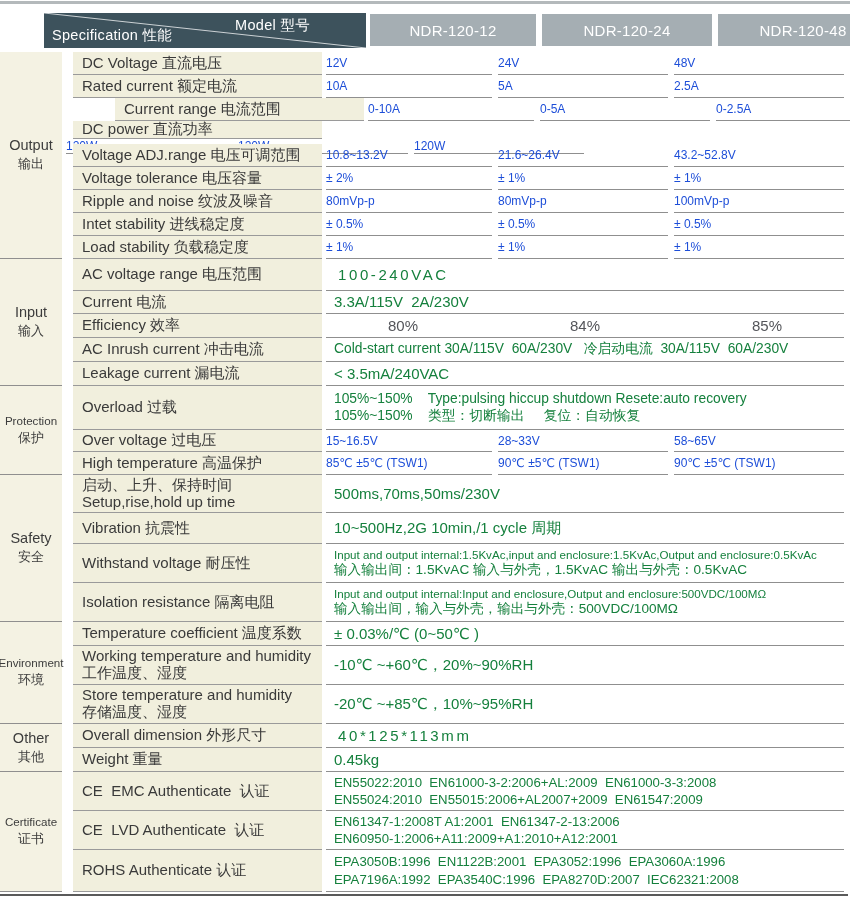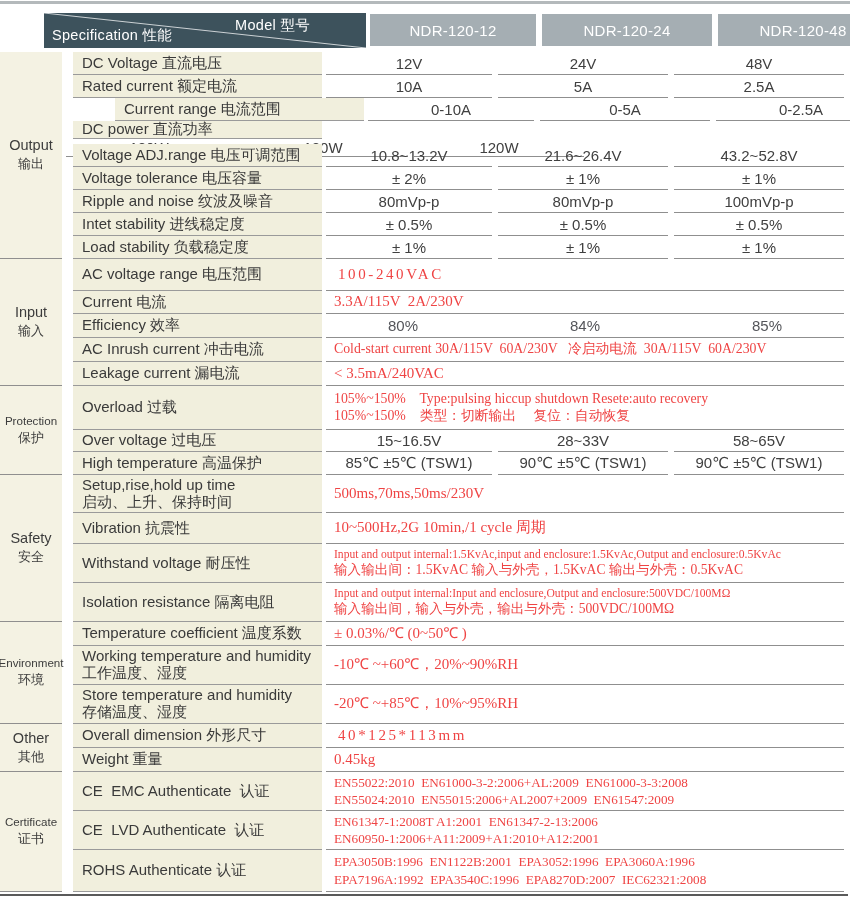--- a/index.html
+++ b/index.html
@@ -29,27 +29,27 @@
   .group-en{font-size:14.5px;}
   .group-en.long{font-size:11.6px;}
   .group-zh{font-size:13px;margin-top:2px;}
   .rows{flex:1;}
   .row{display:flex;align-items:stretch;box-sizing:border-box;}
   .label-cell{width:249px;flex:none;margin-left:11px;background:#f1efdd;border-bottom:1px solid #9a9a9a;
               display:flex;flex-direction:column;justify-content:center;padding-left:9px;
               box-sizing:border-box;color:#3a3a3a;font-size:15px;line-height:1.12;}
   .label-cell span{white-space:pre-wrap;}
   .value-area{margin-left:4px;width:518px;flex:none;display:flex;align-items:stretch;}
-  .vcell{border-bottom:1px solid #8f8f8f;display:flex;align-items:center;justify-content:center;
-         color:#404040;font-size:15px;box-sizing:border-box;flex:none;}
+  .vcell{border-bottom:1px solid #8f8f8f;display:flex;align-items:center;
+         color:#1d4ed8;font-size:12px;box-sizing:border-box;flex:none;}
   .vcell.c0{width:166px;}
   .vcell.c1,.vcell.c2{width:170px;margin-left:6px;}
   .vspan{width:518px;flex:none;border-bottom:1px solid #8f8f8f;display:flex;flex-direction:column;
-         justify-content:center;padding-left:8px;box-sizing:border-box;color:#ef4444;font-size:15px;
-         line-height:1.18;font-family:Liberation Serif, serif;}
+         justify-content:center;padding-left:8px;box-sizing:border-box;color:#15803d;font-size:15px;
+         line-height:1.18;}
   .vspan span{white-space:pre-wrap;}
   .vspan.spaced{letter-spacing:2.6px;padding-left:12px;}
   .vspan.s14{font-size:13.8px;}
   .vspan.s13{font-size:13.2px;line-height:1.3;}
   .vtriple{width:518px;flex:none;border-bottom:1px solid #8f8f8f;display:flex;align-items:center;
            color:#54555a;font-size:15px;box-sizing:border-box;gap:28px;}
   .vtriple span{flex:1;text-align:center;}
   .mix-l1{font-size:11.6px;}
   .mix-l2{font-size:13.6px;}
   .bottom-rule{width:848px;height:2px;background:#5a5a5a;margin-top:2px;}
@@ -340,22 +340,22 @@
         </div>
       </div>
       <div class="section">
         <div class="group-cell">
           <span class="group-en">Safety</span>
           <span class="group-zh">安全</span>
         </div>
         <div class="rows">
           <div class="row" style="height: 38px;">
             <div class="label-cell">
+              <span>启动、上升、保持时间</span>
               <span>Setup,rise,hold up time</span>
-              <span>启动、上升、保持时间</span>
             </div>
             <div class="value-area">
               <div class="vspan">
                 <span>500ms,70ms,50ms/230V</span>
               </div>
             </div>
           </div>
           <div class="row" style="height: 31px;">
             <div class="label-cell">
               <span>Vibration 抗震性</span>

